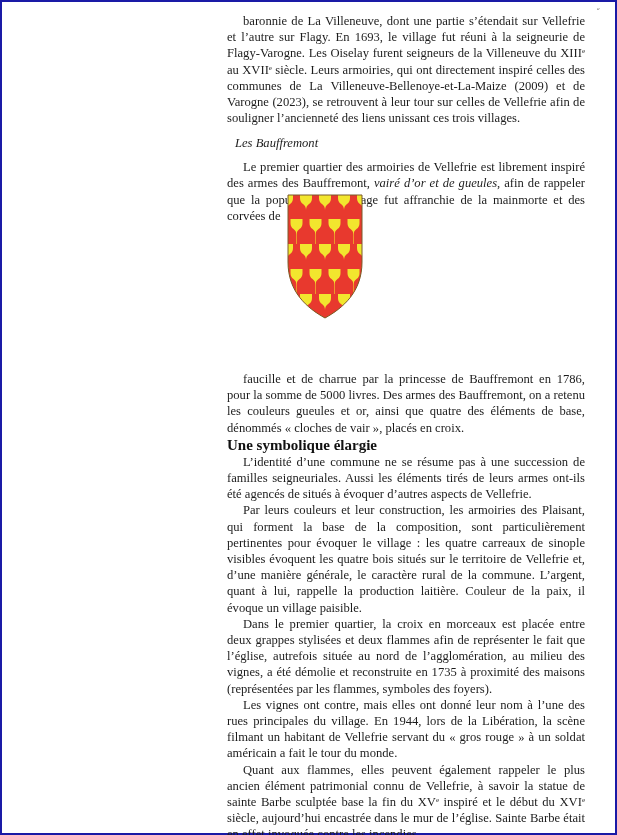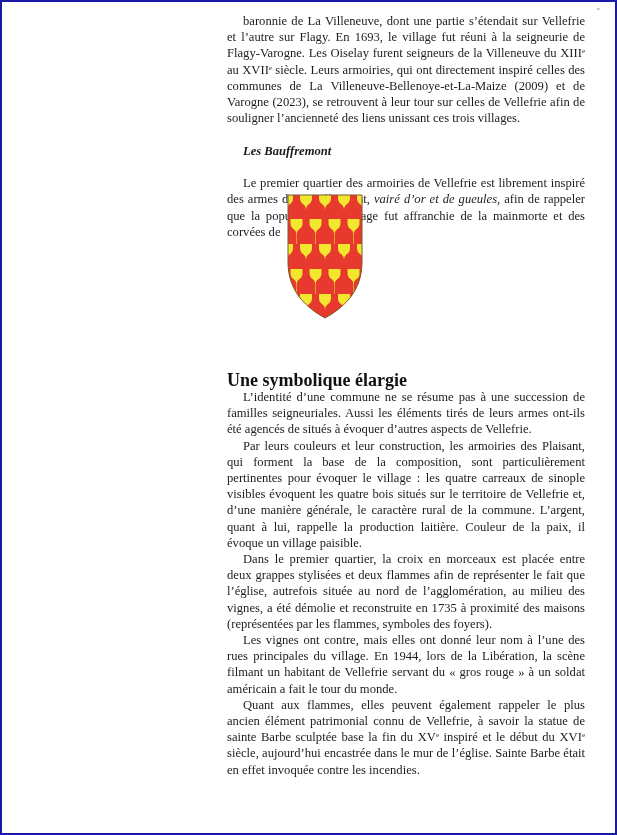--- a/index.html
+++ b/index.html
@@ -11,22 +11,22 @@
     position: absolute; left: 0; top: 0; width: 613px; height: 831px;
     border: 2px solid #1a1aa6; background: #fff;
   }
   .page {
     position: absolute; left: 227px; top: 0; width: 358px;
     font-family: "Liberation Serif", "DejaVu Serif", serif;
     font-size: 12.6px; line-height: 16.2px; color: #1c1c1c;
     text-align: justify;
   }
   .p { margin: 0; text-indent: 16px; }
-  .subtitle { font-style: italic; font-weight: bold; margin: 16px; text-indent: 0; }
-  .heading { font-weight: bold; font-size: 18px; line-height: 18px; margin: 0; text-indent: 0; color: #111; }
+  .subtitle { font-style: italic; font-weight: normal; margin: 8px; text-indent: 0; }
+  .heading { font-weight: bold; font-size: 15px; line-height: 18px; margin: 0; text-indent: 0; color: #111; }
   em { font-style: italic; }
   sup { font-size: 7px; line-height: 0; vertical-align: 4px; }
   .mark {
     position: absolute; left: 596px; top: 9px; font-size: 8px; color: #777;
     font-family: "DejaVu Sans", sans-serif;
   }
   .shield { position: absolute; left: 287px; top: 194px; width: 76px; height: 125px; }
   .b1 { position: absolute; top: 13px; left: 0; width: 358px; }
   .b2 { position: absolute; top: 127px; left: 0; width: 358px; }
   .b3 { position: absolute; top: 371px; left: 0; width: 358px; }
@@ -41,20 +41,21 @@
   <div class="b1">
     <p class="p"><span>baronnie de La Villeneuve, dont une partie s’étendait sur Vellefrie et l’autre sur Flagy. En 1693, le village fut réuni à la seigneurie de Flagy-Varogne. Les Oiselay furent seigneurs de la Villeneuve du XIII</span><sup>e</sup><span> au XVII</span><sup>e</sup><span> siècle. Leurs armoiries, qui ont directement inspiré celles des communes de La Villeneuve-Bellenoye-et-La-Maize (2009) et de Varogne (2023), se retrouvent à leur tour sur celles de Vellefrie afin de souligner l’ancienneté des liens unissant ces trois villages.</span></p>
   </div>
 
   <div class="b2">
     <p class="subtitle">Les Bauffremont</p>
     <p class="p" style="text-align:justify;"><span>Le premier quartier des armoiries de Vellefrie est librement inspiré des armes des Bauffremont, </span><em>vairé d’or et de gueules</em><span>, afin de rappeler que la population du village fut affranchie de la mainmorte et des corvées de</span></p>
   </div>
 
   <div class="b3">
+    <p class="p">faucille et de charrue par la princesse de Bauffremont en 1786, pour la somme de 5000 livres. Des armes des Bauffremont, on a retenu les couleurs gueules et or, ainsi que quatre des éléments de base, dénommés « cloches de vair », placés en croix.</p>
     <p class="heading">Une symbolique élargie</p>
     <p class="p">L’identité d’une commune ne se résume pas à une succession de familles seigneuriales. Aussi les éléments tirés de leurs armes ont-ils été agencés de situés à évoquer d’autres aspects de Vellefrie.</p>
     <p class="p">Par leurs couleurs et leur construction, les armoiries des Plaisant, qui forment la base de la composition, sont particulièrement pertinentes pour évoquer le village : les quatre carreaux de sinople visibles évoquent les quatre bois situés sur le territoire de Vellefrie et, d’une manière générale, le caractère rural de la commune. L’argent, quant à lui, rappelle la production laitière. Couleur de la paix, il évoque un village paisible.</p>
     <p class="p">Dans le premier quartier, la croix en morceaux est placée entre deux grappes stylisées et deux flammes afin de représenter le fait que l’église, autrefois située au nord de l’agglomération, au milieu des vignes, a été démolie et reconstruite en 1735 à proximité des maisons (représentées par les flammes, symboles des foyers).</p>
     <p class="p">Les vignes ont contre, mais elles ont donné leur nom à l’une des rues principales du village. En 1944, lors de la Libération, la scène filmant un habitant de Vellefrie servant du « gros rouge » à un soldat américain a fait le tour du monde.</p>
     <p class="p"><span>Quant aux flammes, elles peuvent également rappeler le plus ancien élément patrimonial connu de Vellefrie, à savoir la statue de sainte Barbe sculptée base la fin du XV</span><sup>e</sup><span> inspiré et le début du XVI</span><sup>e</sup><span> siècle, aujourd’hui encastrée dans le mur de l’église. Sainte Barbe était en effet invoquée contre les incendies.</span></p>
 
   </div>
 </div>
 

